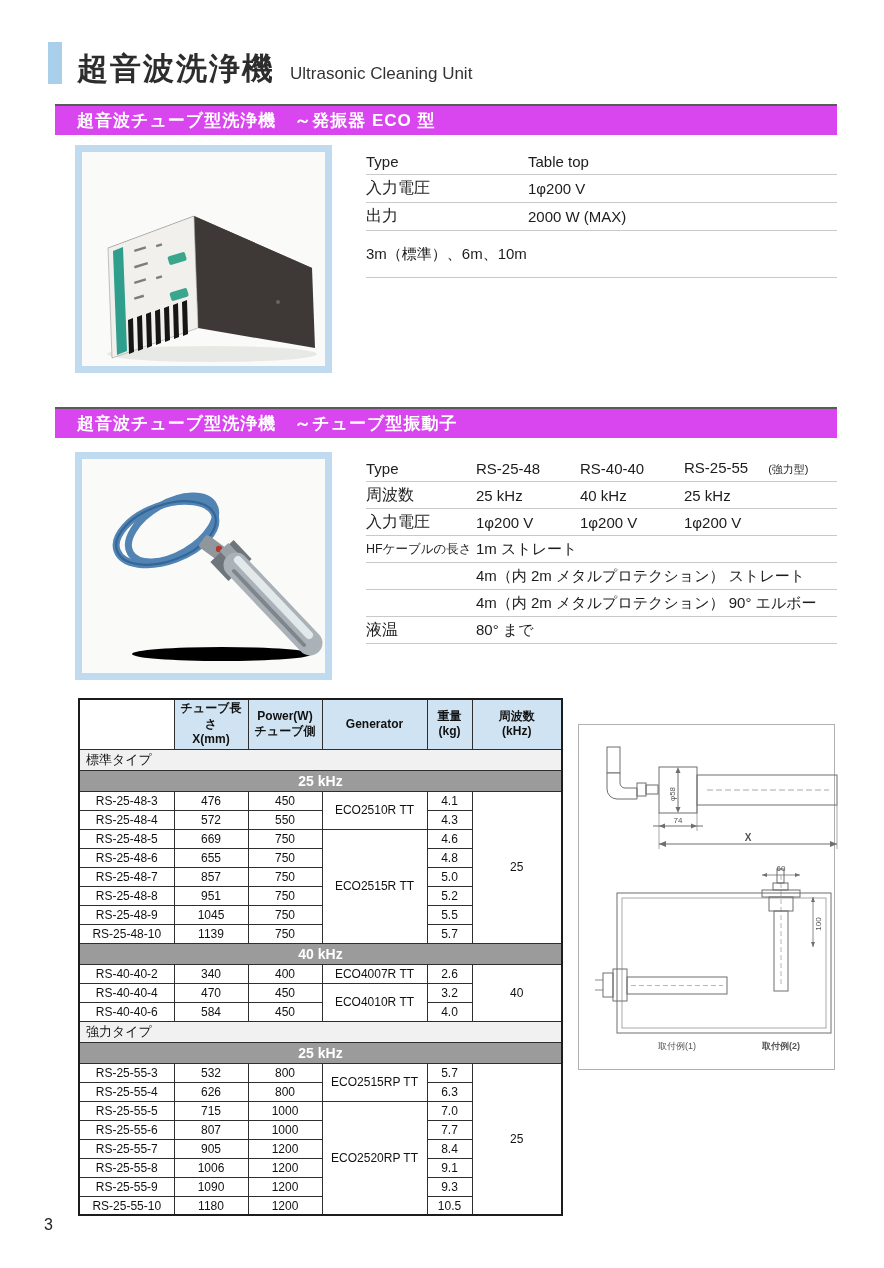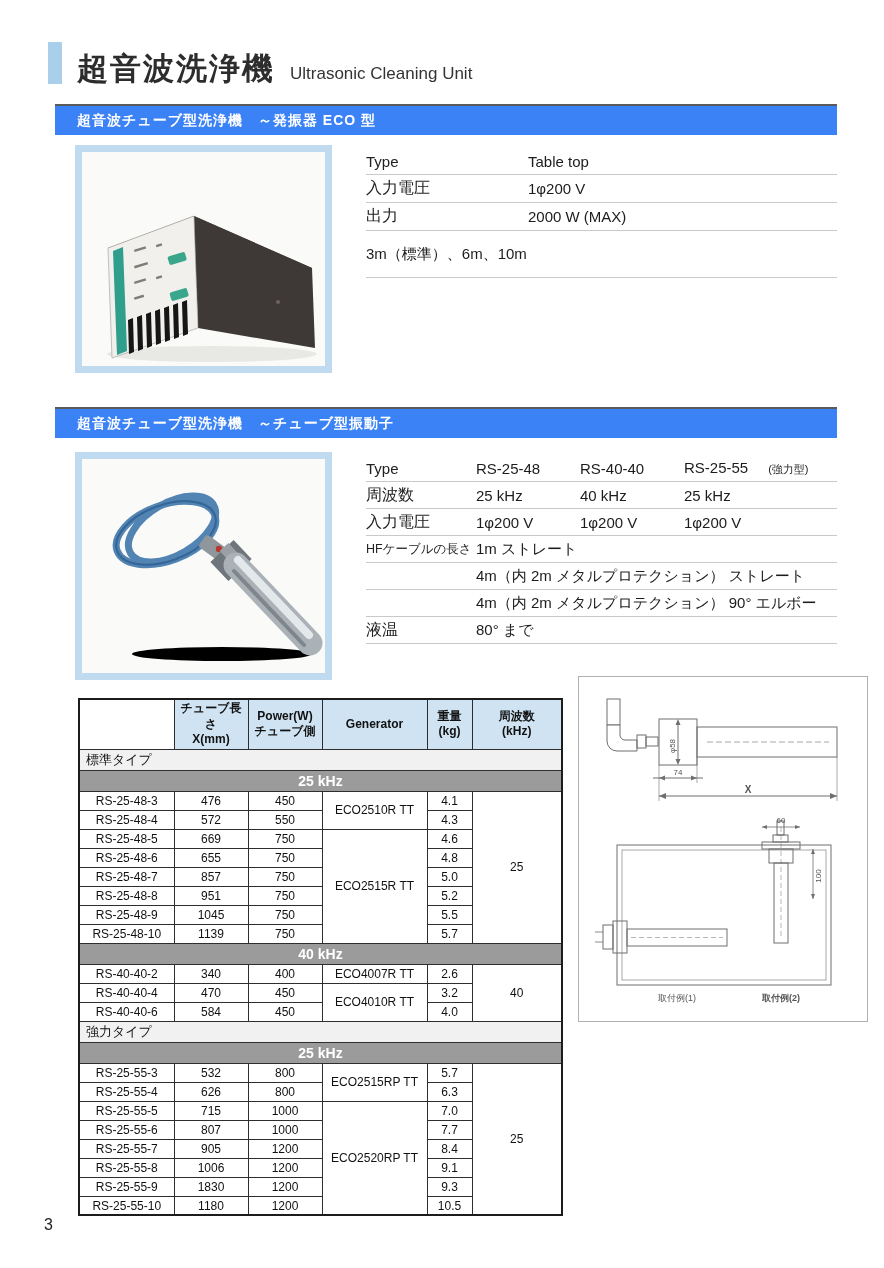--- a/index.html
+++ b/index.html
@@ -12,22 +12,22 @@
 
   
   #title-block { position:absolute; left:48px; top:42px; display:flex; align-items:flex-end; }
   #title-accent { width:14px; height:42px; background:#a9cfeb; }
   #title-ja { font-size:31px; font-weight:bold; color:#2d2d2d; margin-left:15px; letter-spacing:2px; line-height:1; }
   #title-en { font-size:17px; color:#333; margin-left:15px; line-height:1; padding-bottom:2px; }
 
   
   .section-bar {
     position:absolute; left:55px; width:782px; height:31px;
-    background:#3b82f6; border-top:2px solid #5a5a5a;
-    color:#fff; font-size:14px; font-weight:bold; line-height:29px;
+    background:#d946ef; border-top:2px solid #5a5a5a;
+    color:#fff; font-size:17px; font-weight:bold; line-height:29px;
     padding-left:22px; letter-spacing:1px;
   }
   #section1-bar { top:104px; }
   #section2-bar { top:407px; }
 
   
   .photo-frame {
     position:absolute; left:75px; width:257px; height:228px;
     border:7px solid #c0dbf0; background:#fafaf8;
   }
@@ -64,21 +64,21 @@
   }
   #main-table thead th { background:#cfe3f2; font-weight:bold; line-height:1.3; height:40px; }
   #main-table thead th.blank { background:#fff; }
   #main-table tr.type-row td { background:#f1f1f1; text-align:left; font-weight:normal;
                                font-size:13px; padding-left:6px; height:21px; }
   #main-table tr.band-row td { background:#9b9b9b; color:#fff; font-weight:bold;
                                font-size:14px; height:21px; }
   #main-table td.cell-model { font-size:12px; }
 
   
-  #diagram-panel { position:absolute; left:578px; top:676px; width:290px; height:346px;
+  #diagram-panel { position:absolute; left:578px; top:724px; width:257px; height:346px;
                    border:1px solid #b0b0b0; background:#fff; }
   #diagram-panel svg text { font-family:"Liberation Sans",sans-serif; fill:#555; }
 
   
   #page-number { position:absolute; left:44px; top:1216px; font-size:16px; color:#222; }
 </style>
 </head>
 <body>
 
 <div id="page">
@@ -369,21 +369,21 @@
           <td>8.4</td>
         </tr>
         <tr>
           <td class="cell-model">RS-25-55-8</td>
           <td>1006</td>
           <td>1200</td>
           <td>9.1</td>
         </tr>
         <tr>
           <td class="cell-model">RS-25-55-9</td>
-          <td>1830</td>
+          <td>1090</td>
           <td>1200</td>
           <td>9.3</td>
         </tr>
         <tr>
           <td class="cell-model">RS-25-55-10</td>
           <td>1180</td>
           <td>1200</td>
           <td>10.5</td>
         </tr>
       </tbody>

